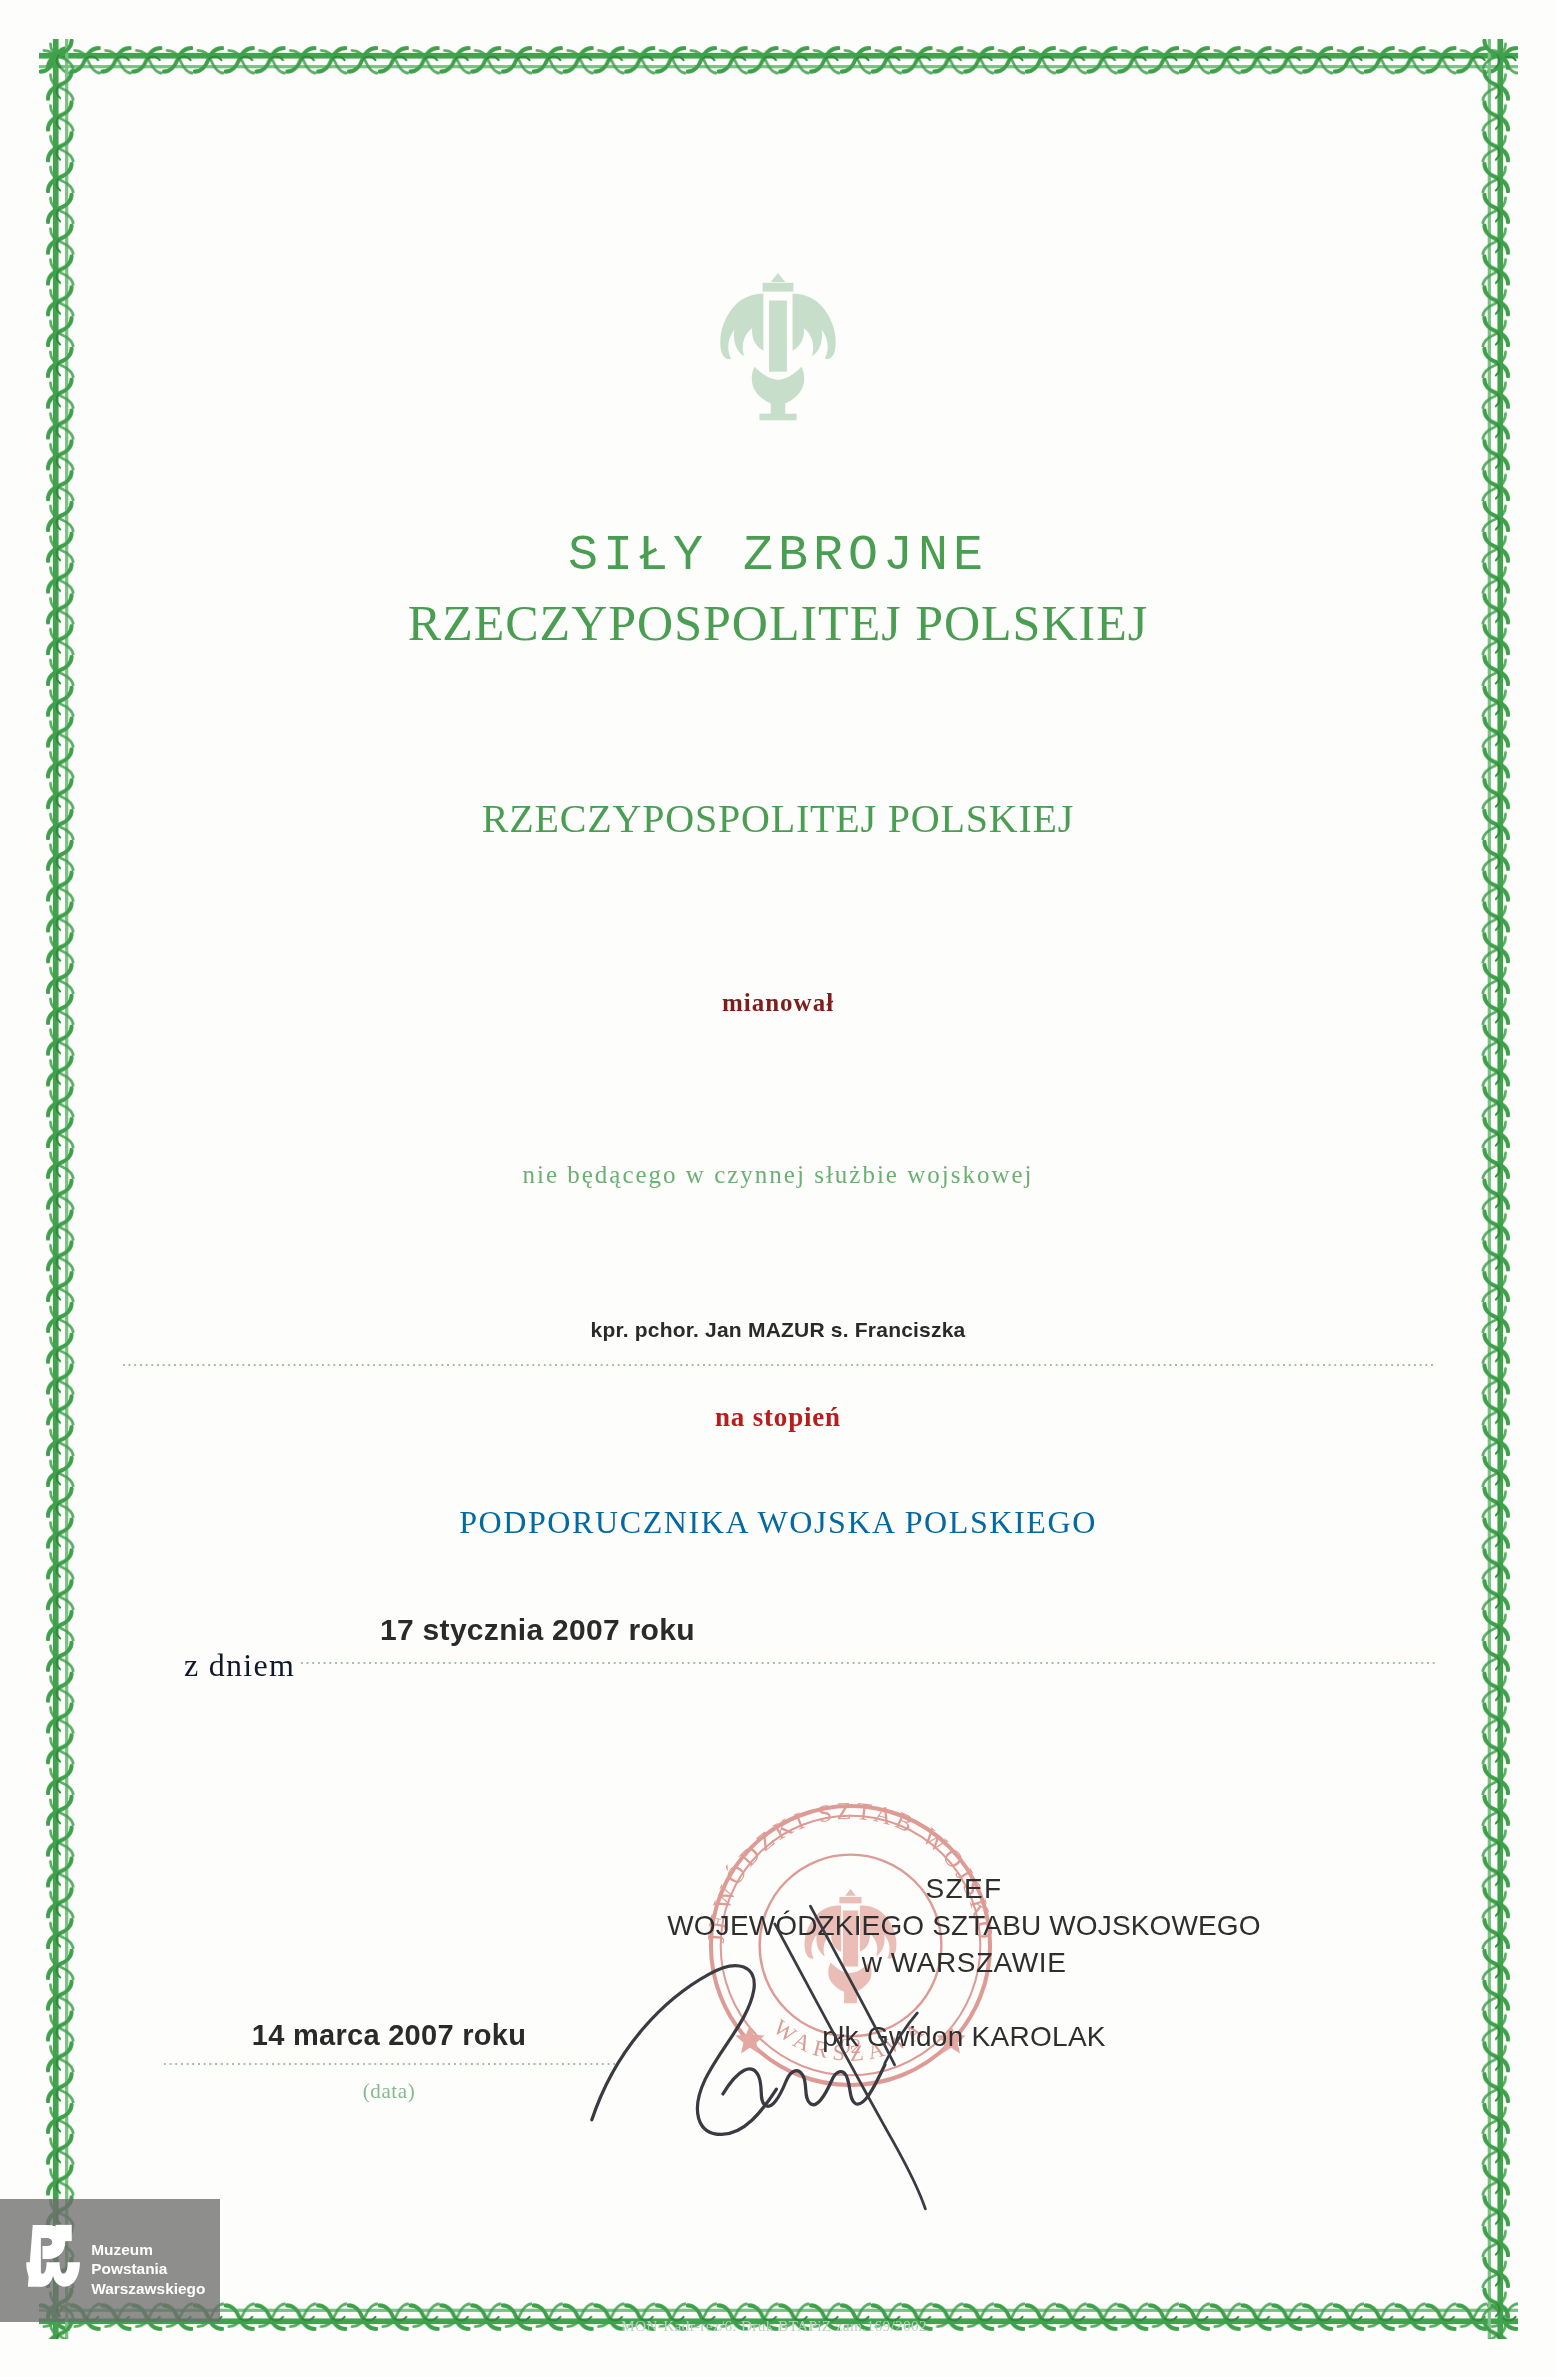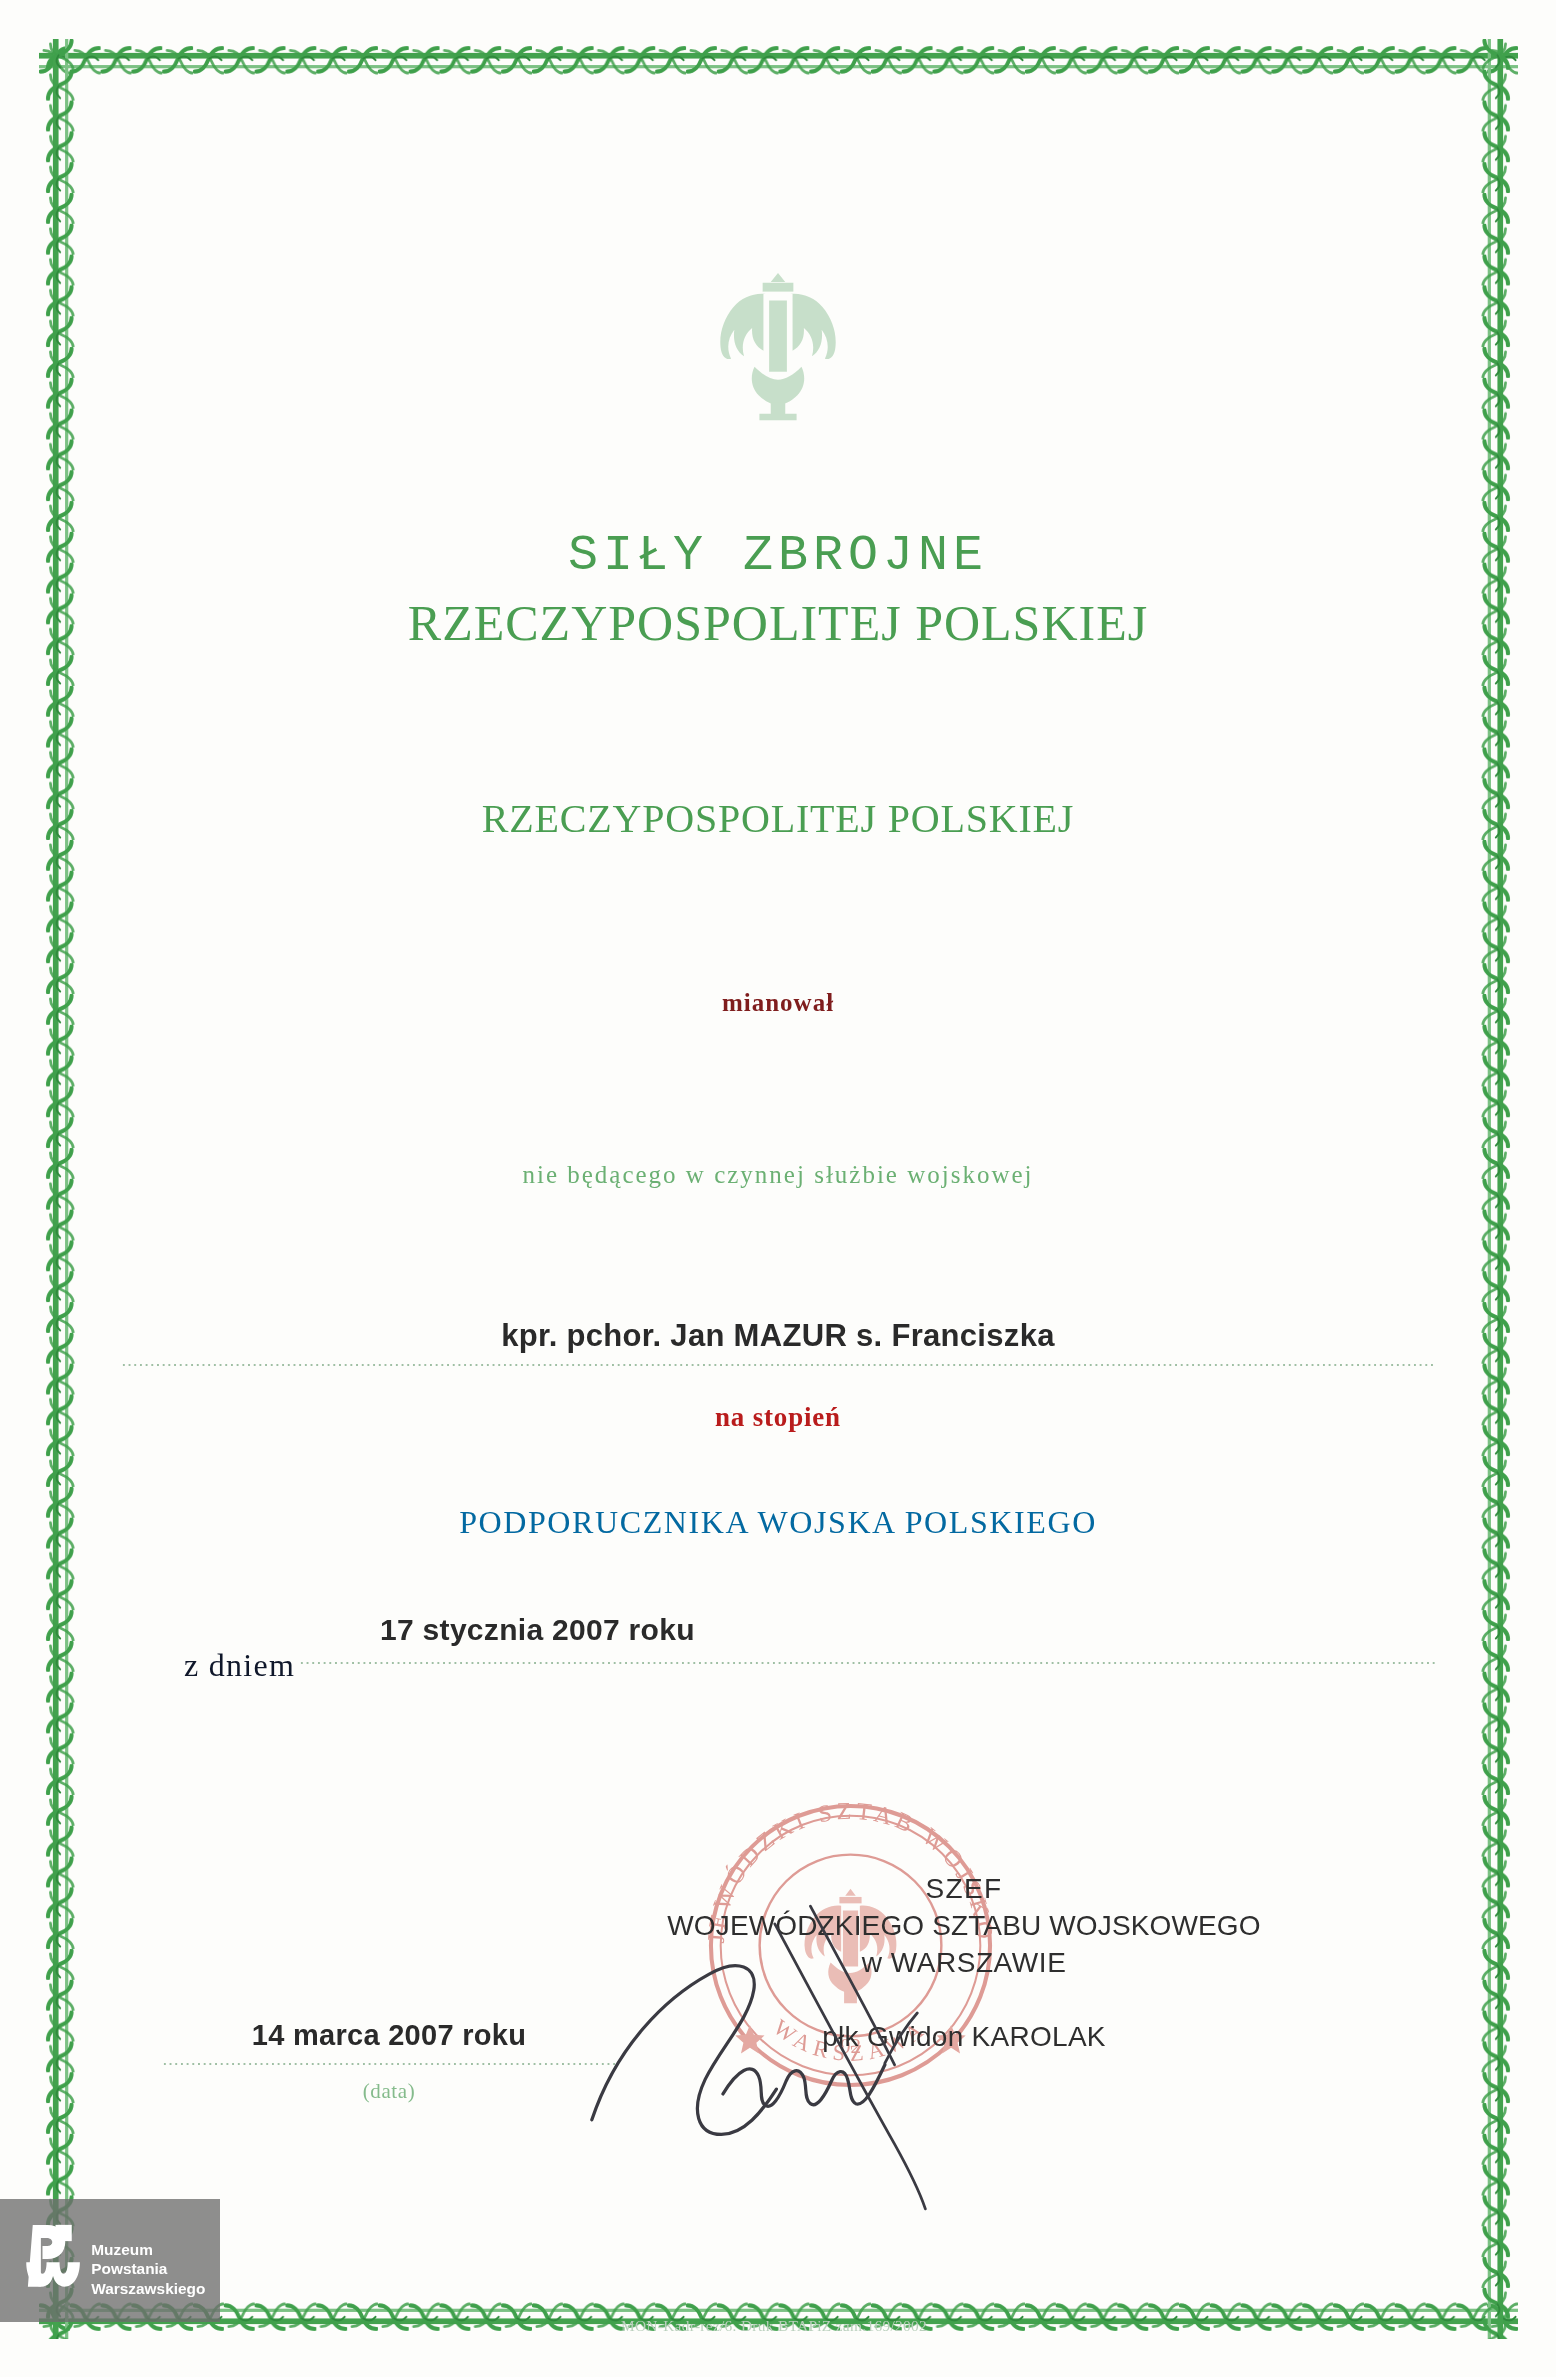--- a/index.html
+++ b/index.html
@@ -45,21 +45,21 @@
     color:#b91c1c;font-size:27px;font-weight:bold;letter-spacing:.03em;}
 
   .rank-line{position:absolute;left:0;right:0;top:1455px;text-align:center;
     color:#0369a1;font-size:32px;letter-spacing:.05em;}
 
   
   .typed{font-family:"Liberation Sans", sans-serif;font-weight:bold;color:#2a2a2a;
     letter-spacing:.01em;}
 
   .name-row{position:absolute;left:0;right:0;top:1269px;text-align:center;}
-  .name-row .typed{font-size:31px;}
+  .name-row .typed{font-size:21px;}
   .dots-full{position:absolute;left:8px;right:8px;top:1315px;height:2.4px;
     background-image:radial-gradient(circle,#9fbfa4 0.9px,transparent 1.1px);
     background-size:5.7px 2.4px;background-repeat:repeat-x;}
 
   
   .zdniem-row{position:absolute;left:0;right:0;top:1564px;height:73px;}
   .zdniem-label{position:absolute;left:71px;top:34px;color:#0f172a;font-size:32px;letter-spacing:.04em;}
   .zdniem-val{position:absolute;left:267px;top:0px;font-size:30px;}
   .zdniem-dots{position:absolute;left:186px;right:8px;top:49px;height:2.4px;
     background-image:radial-gradient(circle,#9fbfa4 0.9px,transparent 1.1px);

